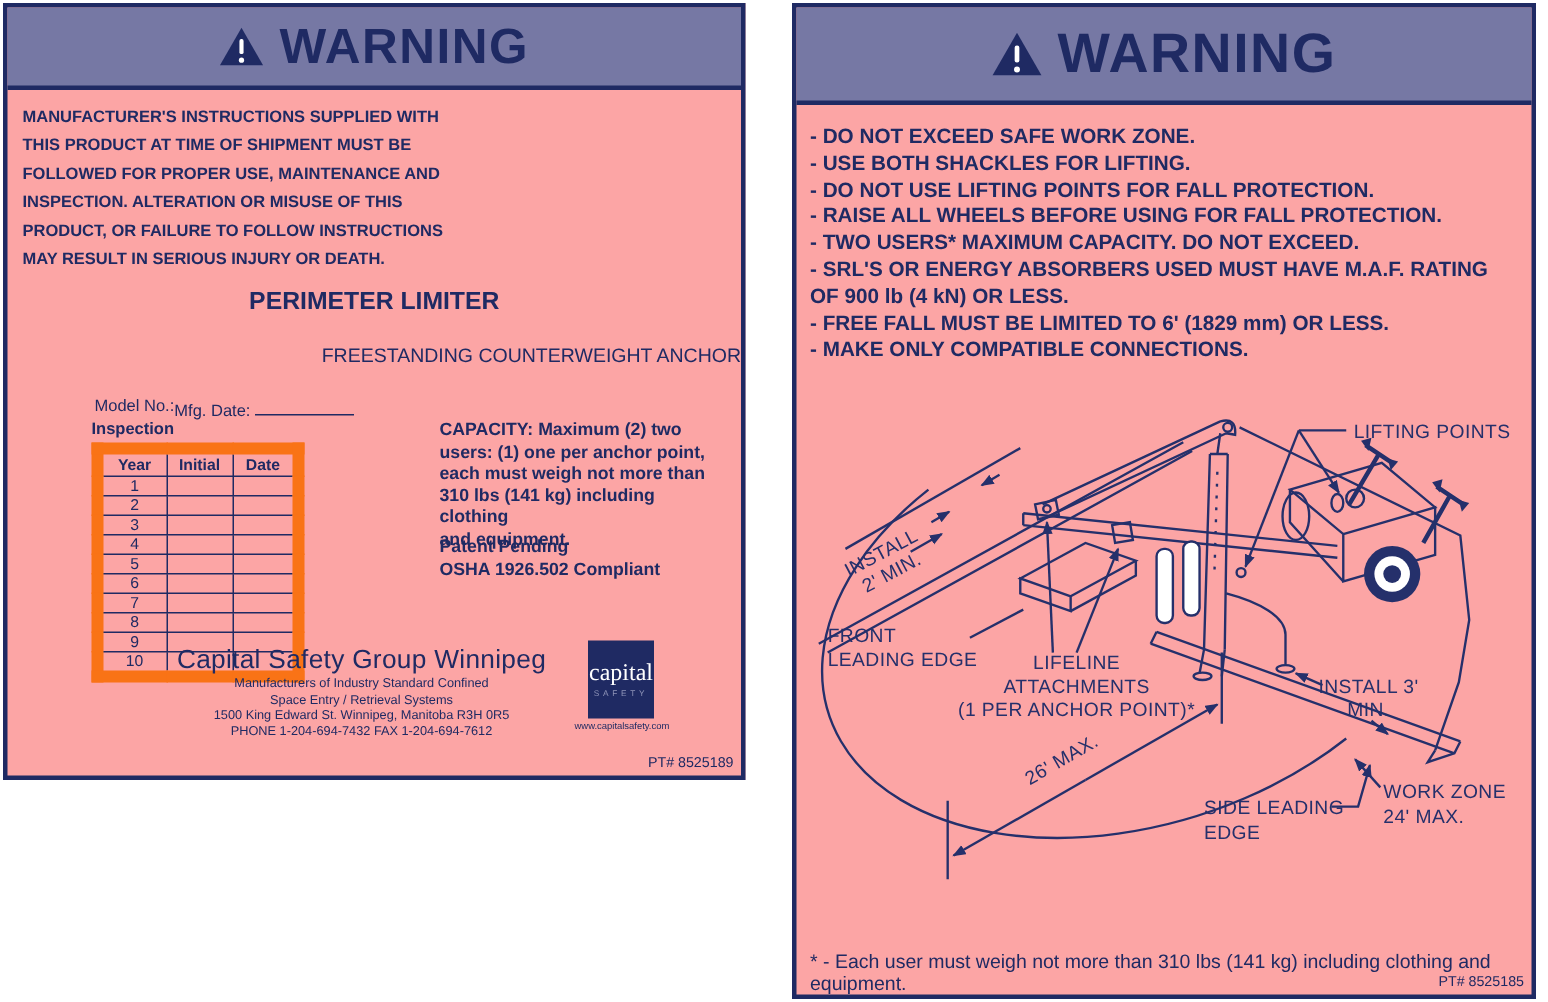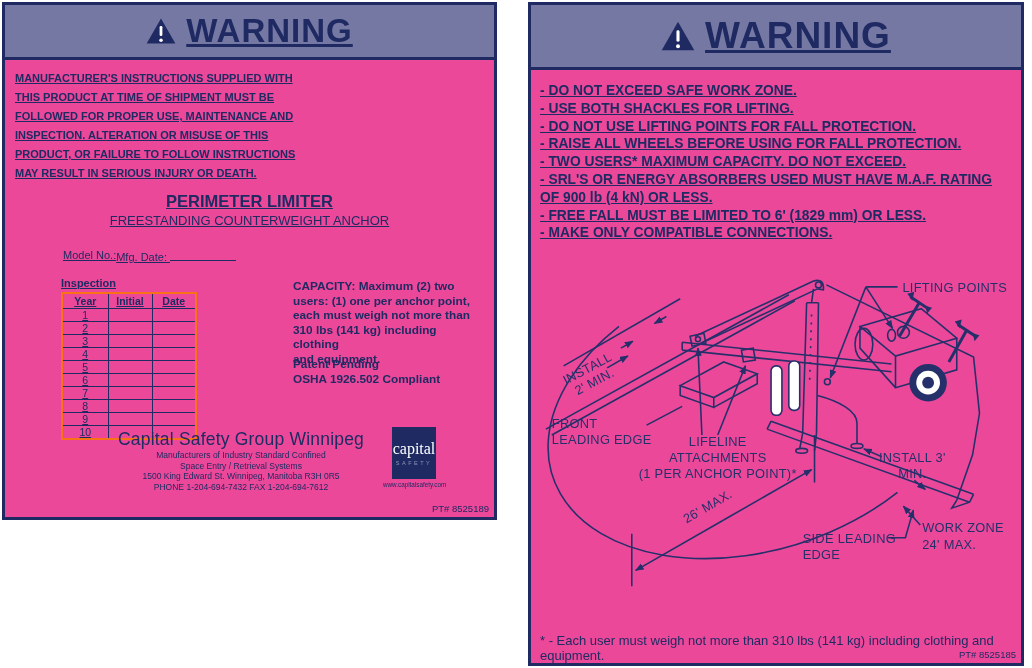--- a/index.html
+++ b/index.html
@@ -1,34 +1,34 @@
 <!DOCTYPE html>
 <html><head>
 <meta charset="utf-8">
 <style>
   html,body{margin:0;padding:0;background:#ffffff;}
   body{width:1032px;height:668px;position:relative;font-family:"Liberation Sans",sans-serif;color:#1F2A63;overflow:hidden;}
-  .label{position:absolute;background:#ec4899;border:3px solid #1F2A63;box-sizing:border-box;text-decoration:underline;}
+  .label{position:absolute;background:#fca5a5;border:3px solid #1F2A63;box-sizing:border-box;}
   #left-label{left:2px;top:2px;width:495px;height:518px;}
   #right-label{left:528px;top:2px;width:496px;height:664px;}
   .band{background:#7678A4;border-bottom:3px solid #1F2A63;display:flex;align-items:center;justify-content:center;gap:10px;}
   #left-label .band{height:52px;}
   #right-label .band{height:62px;}
   .band-title{font-weight:bold;color:#1F2A63;letter-spacing:1px;}
   #left-label .band-title{font-size:33px;}
   #right-label .band-title{font-size:37px;}
   .tri-icon{display:block;}
   .instructions{margin:9px 10px 0 10px;width:452px;font-size:11px;font-weight:bold;line-height:19px;white-space:pre-line;}
   .prod-title{margin-top:9px;text-align:center;font-size:16.5px;font-weight:bold;}
-  .prod-sub{text-align:center;font-size:13px;margin-top:2px;}
+  .prod-sub{text-align:right;font-size:13px;margin-top:18px;}
   .model-row{display:flex;margin:21px 38px 0 58px;font-size:11px;}
   .blankline{display:inline-block;width:66px;border-bottom:1px solid #1F2A63;height:11px;}
-  .insp{margin:14px 0 0 56px;}
+  .insp{margin:0 0 0 56px;}
   .insp-title{font-size:11px;font-weight:bold;margin-bottom:3px;}
-  table.insp-table{border-collapse:collapse;border:2px solid #f97316;font-size:10.5px;}
+  table.insp-table{border-collapse:collapse;border:8px solid #f97316;font-size:10.5px;}
   table.insp-table th,table.insp-table td{border:1px solid #1F2A63;text-align:center;padding:0;}
   table.insp-table th{font-weight:bold;height:14px;}
   table.insp-table td{height:12px;}
   col.c-year{width:46px;}col.c-initial{width:44px;}col.c-date{width:44px;}
   .capacity{position:absolute;left:288px;top:274px;width:184px;font-size:11.8px;font-weight:bold;line-height:14.6px;white-space:pre-line;}
   .patent{position:absolute;left:288px;top:352px;width:184px;font-size:11.8px;font-weight:bold;line-height:14.6px;}
   .company{position:absolute;left:56px;top:424px;width:360px;text-align:center;}
   .company-name{font-size:17.5px;letter-spacing:0.2px;}
   .company-line{font-size:8.5px;line-height:10.5px;}
   .logo{position:absolute;left:378px;top:422px;width:62px;text-align:center;}

